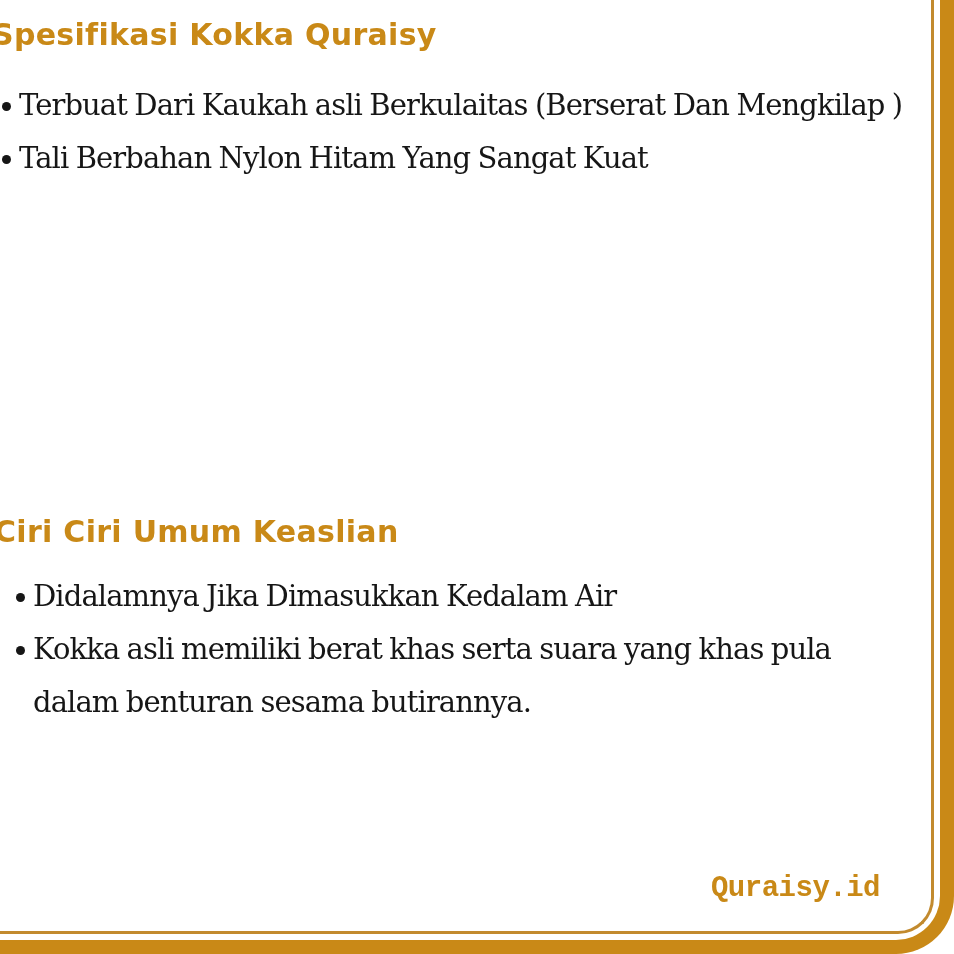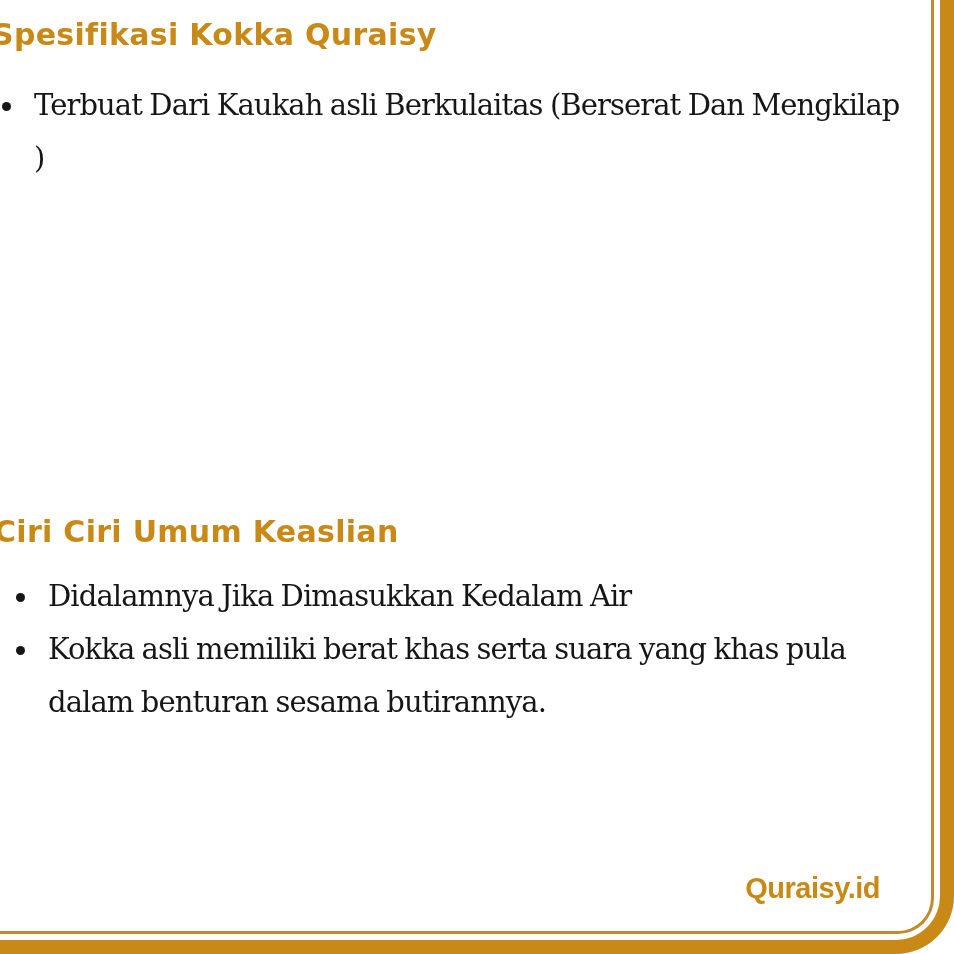--- a/index.html
+++ b/index.html
@@ -68,41 +68,41 @@
       top: 79px;
       width: 915px;
     }
     .list-2 {
       left: 14px;
       top: 570px;
       width: 900px;
     }
     .list li {
       position: relative;
-      padding-left: 34px;
+      padding-left: 19px;
     }
     .list li .bullet {
       position: absolute;
       left: 2px;
       top: 23px;
       width: 9px;
       height: 9px;
       border-radius: 50%;
       background: #161616;
     }
     .list li .text {
       display: block;
       letter-spacing: -0.9px;
       word-spacing: -1px;
     }
     .brand {
       position: absolute;
       right: 50px;
       top: 872px;
-      font-family: Liberation Sans, sans-serif;
+      font-family: Liberation Mono, monospace;
       font-weight: bold;
       font-size: 29px;
       color: #C98917;
       letter-spacing: -0.5px;
     }
   </style>
 </head>
 <body>
 
 <div class="outer-frame"></div>
@@ -110,20 +110,24 @@
 
 <div class="content">
 
   <h2 class="heading heading-1">Spesifikasi Kokka Quraisy</h2>
 
   <ul class="list list-1">
     <li>
       <span class="bullet"></span>
       <span class="text">Terbuat Dari Kaukah asli Berkulaitas (Berserat Dan Mengkilap )</span>
     </li>
+    <li>
+      <span class="bullet"></span>
+      <span class="text">Tali Berbahan Nylon Hitam Yang Sangat Kuat</span>
+    </li>
   </ul>
 
   <h2 class="heading heading-2">Ciri Ciri Umum Keaslian</h2>
 
   <ul class="list list-2">
     <li>
       <span class="bullet"></span>
       <span class="text">Didalamnya Jika Dimasukkan Kedalam Air</span>
     </li>
     <li>

